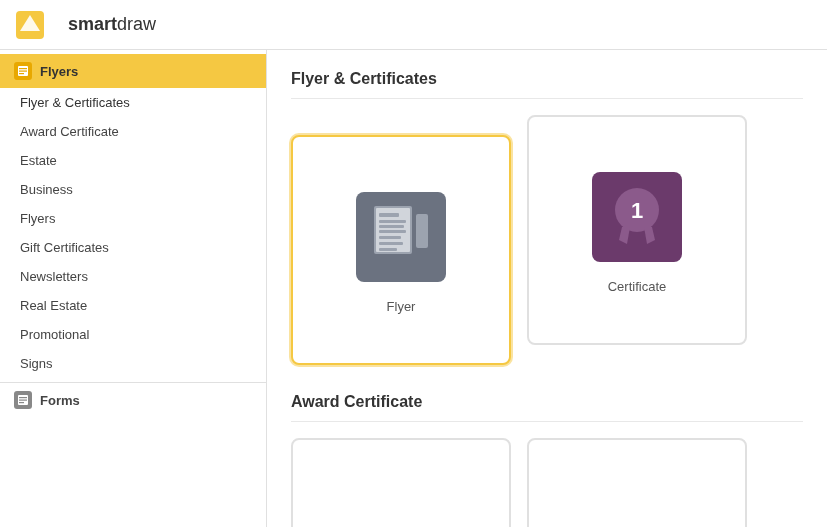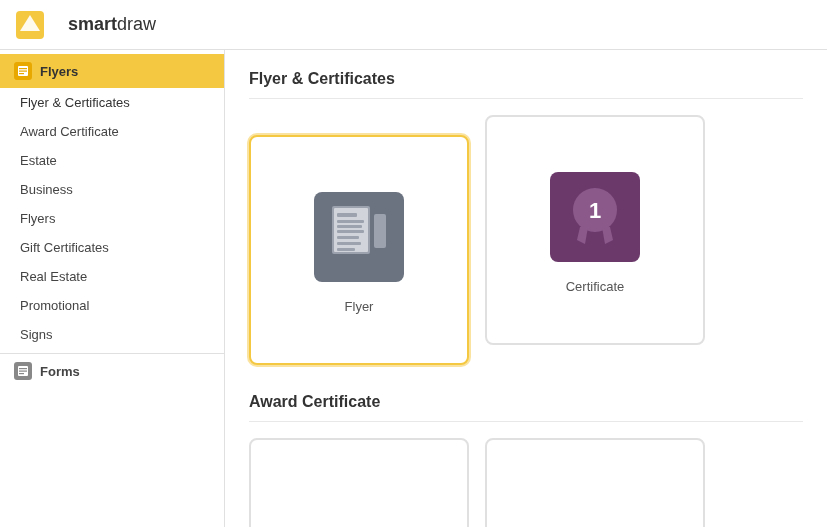--- a/index.html
+++ b/index.html
@@ -36,21 +36,21 @@
 
     
     .main {
       display: flex;
       flex: 1;
       overflow: hidden;
     }
 
     
     .sidebar {
-      width: 225px;
+      width: 267px;
       background: #ffffff;
       border-right: 1px solid #e0e0e0;
       overflow-y: auto;
       flex-shrink: 0;
     }
     .sidebar-section {
       padding: 4px 0;
     }
     .sidebar-header {
       display: flex;
@@ -227,20 +227,23 @@
       <div class="sidebar-item">
         <span>Business</span>
       </div>
       <div class="sidebar-item">
         <span>Flyers</span>
       </div>
       <div class="sidebar-item">
         <span>Gift Certificates</span>
       </div>
       <div class="sidebar-item">
+        <span>Newsletters</span>
+      </div>
+      <div class="sidebar-item">
         <span>Real Estate</span>
       </div>
       <div class="sidebar-item">
         <span>Promotional</span>
       </div>
       <div class="sidebar-item">
         <span>Signs</span>
       </div>
     </div>
 

